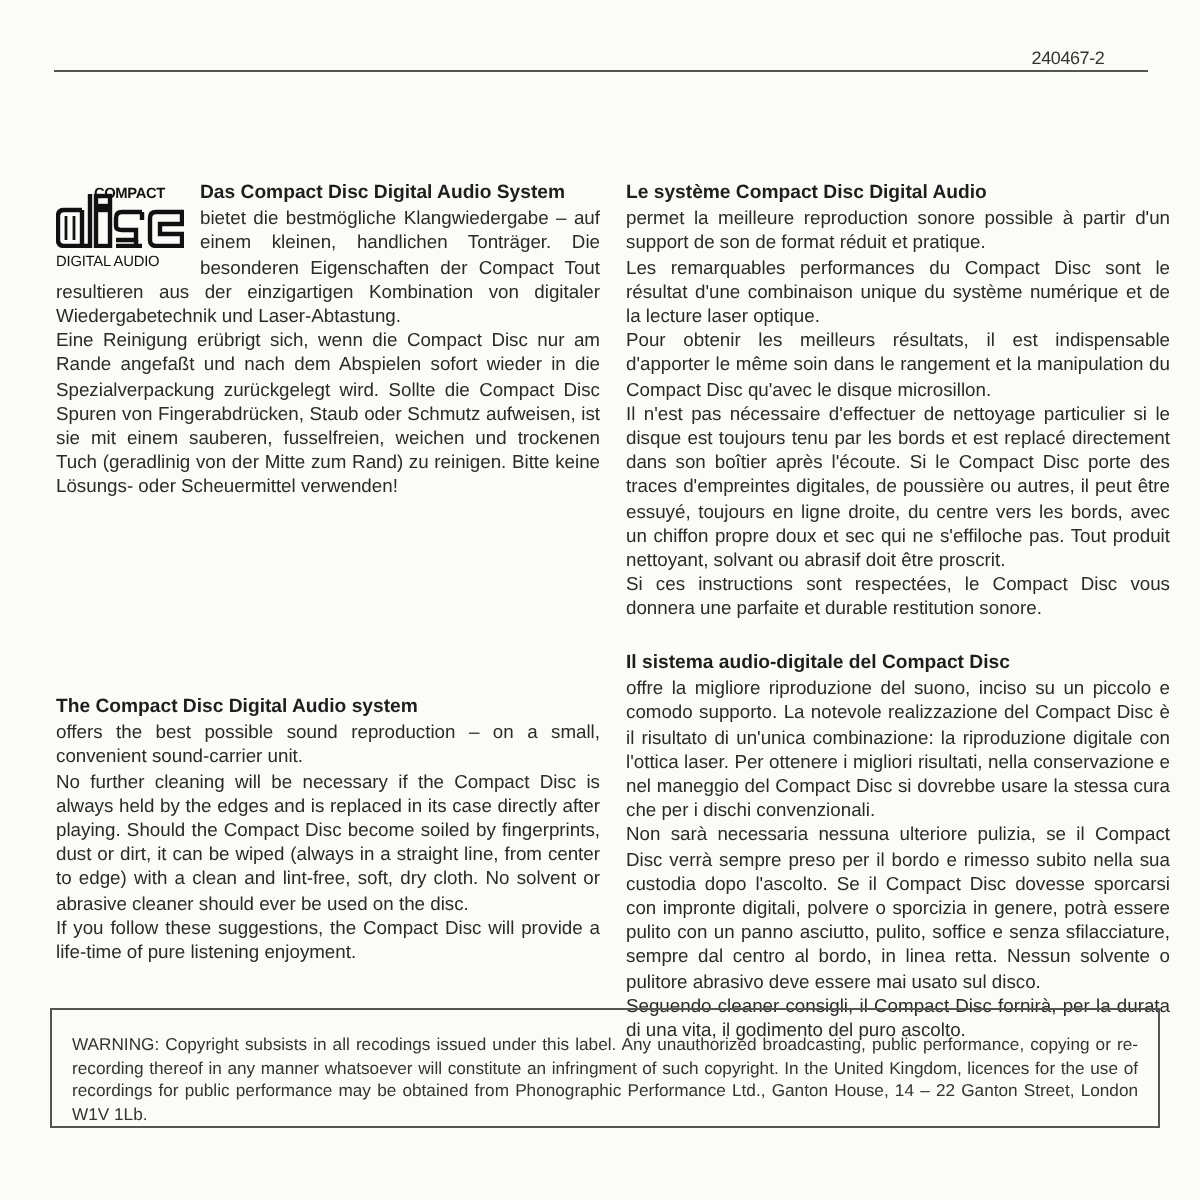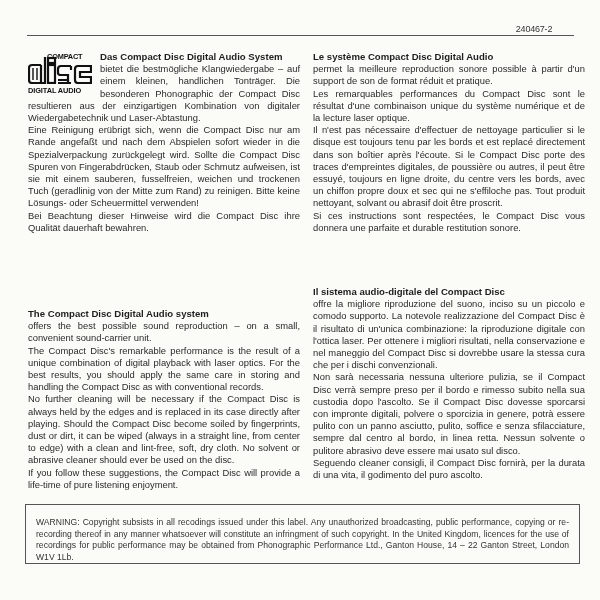--- a/index.html
+++ b/index.html
@@ -15,40 +15,41 @@
     font-size:9px; letter-spacing:-0.2px; color:#333; text-align:center;
   }
   .rule {
     position:absolute; top:35px; left:27px; width:547px; height:1px;
     background:#555;
   }
   .col {
     position:absolute; width:272px;
     font-size:9.4px; line-height:12.2px;
     text-align:justify;
+    margin-top:40px;
   }
   .col p { margin:0; }
   .col h2 {
     margin:0; font-size:9.6px; line-height:12.2px; font-weight:bold; color:#1e1e1e;
   }
   .col-de { left:28px; top:51px; }
   .col-en { left:28px; top:308px; }
   .col-fr { left:313px; top:51px; }
   .col-it { left:313px; top:286px; }
   .logo {
     float:left; width:68px; height:44px; margin:0 4px 0 0; position:relative;
   }
   .logo .compact {
     position:absolute; top:0; left:19px; font-size:7.4px; font-weight:bold; letter-spacing:-0.2px; color:#111;
   }
   .logo .disc {
     position:absolute; top:5px; left:0; width:64px; height:28px;
   }
   .logo .digital {
-    position:absolute; top:34px; left:0; font-size:7.4px; font-weight:bold; letter-spacing:-0.1px; color:#111; white-space:nowrap;
+    position:absolute; top:34px; left:0; font-size:7.4px; font-weight:normal; letter-spacing:-0.1px; color:#111; white-space:nowrap;
   }
   .warning {
     position:absolute; left:25px; top:504px; width:555px; height:60px;
     border:1px solid #555; box-sizing:border-box;
     padding:12px 10px; font-size:8.6px; line-height:11.6px; color:#333;
     text-align:justify;
   }
 </style>
 </head>
 <body>
@@ -71,37 +72,36 @@
 
         <path d="M43 10 H33 Q30 10 30 13 V17 Q30 19 33 19 H40 V24 H30 M43 27 H30"></path>
         <path d="M43 10 V14 M40 24 V27"></path>
 
         <path d="M63 10 H50 Q47 10 47 13 V24 Q47 27 50 27 H63 V21 H52 V16 H63 Z"></path>
       </g>
     </svg>
     <span class="digital">DIGITAL AUDIO</span>
   </div>
   <h2>Das Compact Disc Digital Audio System</h2>
-  <p>bietet die bestmögliche Klangwiedergabe – auf einem kleinen, handlichen Tonträger. Die besonderen Phonographic der Compact Disc resultieren aus der einzigartigen Kombination von digitaler Wiedergabetechnik und Laser-Abtastung.</p>
+  <p>bietet die bestmögliche Klangwiedergabe – auf einem kleinen, handlichen Tonträger. Die besonderen Eigenschaften der Compact Tout resultieren aus der einzigartigen Kombination von digitaler Wiedergabetechnik und Laser-Abtastung.</p>
   <p>Eine Reinigung erübrigt sich, wenn die Compact Disc nur am Rande angefaßt und nach dem Abspielen sofort wieder in die Spezialverpackung zurückgelegt wird. Sollte die Compact Disc Spuren von Fingerabdrücken, Staub oder Schmutz aufweisen, ist sie mit einem sauberen, fusselfreien, weichen und trockenen Tuch (geradlinig von der Mitte zum Rand) zu reinigen. Bitte keine Lösungs- oder Scheuermittel verwenden!</p>
-  <p>Bei Beachtung dieser Hinweise wird die Compact Disc ihre Qualität dauerhaft bewahren.</p>
 </div>
 
 <div class="col col-en">
   <h2>The Compact Disc Digital Audio system</h2>
   <p>offers the best possible sound reproduction – on a small, convenient sound-carrier unit.</p>
-  <p>The Compact Disc's remarkable performance is the result of a unique combination of digital playback with laser optics. For the best results, you should apply the same care in storing and handling the Compact Disc as with conventional records.</p>
   <p>No further cleaning will be necessary if the Compact Disc is always held by the edges and is replaced in its case directly after playing. Should the Compact Disc become soiled by fingerprints, dust or dirt, it can be wiped (always in a straight line, from center to edge) with a clean and lint-free, soft, dry cloth. No solvent or abrasive cleaner should ever be used on the disc.</p>
   <p>If you follow these suggestions, the Compact Disc will provide a life-time of pure listening enjoyment.</p>
 </div>
 
 <div class="col col-fr">
   <h2>Le système Compact Disc Digital Audio</h2>
   <p>permet la meilleure reproduction sonore possible à partir d'un support de son de format réduit et pratique.</p>
   <p>Les remarquables performances du Compact Disc sont le résultat d'une combinaison unique du système numérique et de la lecture laser optique.</p>
+  <p>Pour obtenir les meilleurs résultats, il est indispensable d'apporter le même soin dans le rangement et la manipulation du Compact Disc qu'avec le disque microsillon.</p>
   <p>Il n'est pas nécessaire d'effectuer de nettoyage particulier si le disque est toujours tenu par les bords et est replacé directement dans son boîtier après l'écoute. Si le Compact Disc porte des traces d'empreintes digitales, de poussière ou autres, il peut être essuyé, toujours en ligne droite, du centre vers les bords, avec un chiffon propre doux et sec qui ne s'effiloche pas. Tout produit nettoyant, solvant ou abrasif doit être proscrit.</p>
   <p>Si ces instructions sont respectées, le Compact Disc vous donnera une parfaite et durable restitution sonore.</p>
 </div>
 
 <div class="col col-it">
   <h2>Il sistema audio-digitale del Compact Disc</h2>
   <p>offre la migliore riproduzione del suono, inciso su un piccolo e comodo supporto. La notevole realizzazione del Compact Disc è il risultato di un'unica combinazione: la riproduzione digitale con l'ottica laser. Per ottenere i migliori risultati, nella conservazione e nel maneggio del Compact Disc si dovrebbe usare la stessa cura che per i dischi convenzionali.</p>
   <p>Non sarà necessaria nessuna ulteriore pulizia, se il Compact Disc verrà sempre preso per il bordo e rimesso subito nella sua custodia dopo l'ascolto. Se il Compact Disc dovesse sporcarsi con impronte digitali, polvere o sporcizia in genere, potrà essere pulito con un panno asciutto, pulito, soffice e senza sfilacciature, sempre dal centro al bordo, in linea retta. Nessun solvente o pulitore abrasivo deve essere mai usato sul disco.</p>
   <p>Seguendo cleaner consigli, il Compact Disc fornirà, per la durata di una vita, il godimento del puro ascolto.</p>
 </div>

